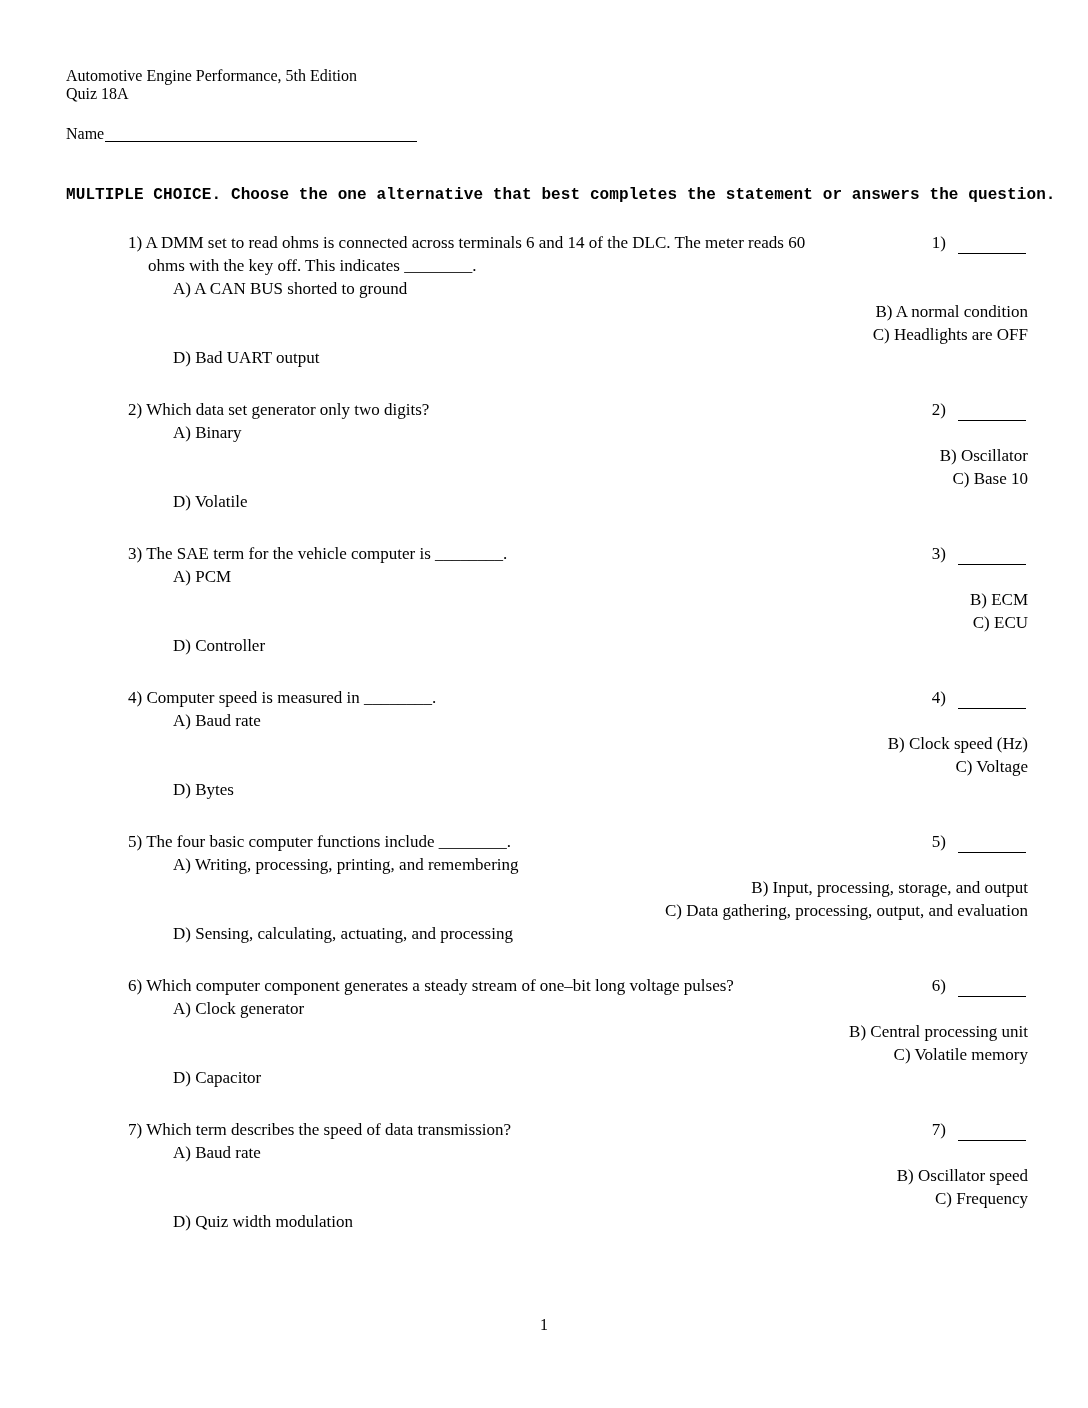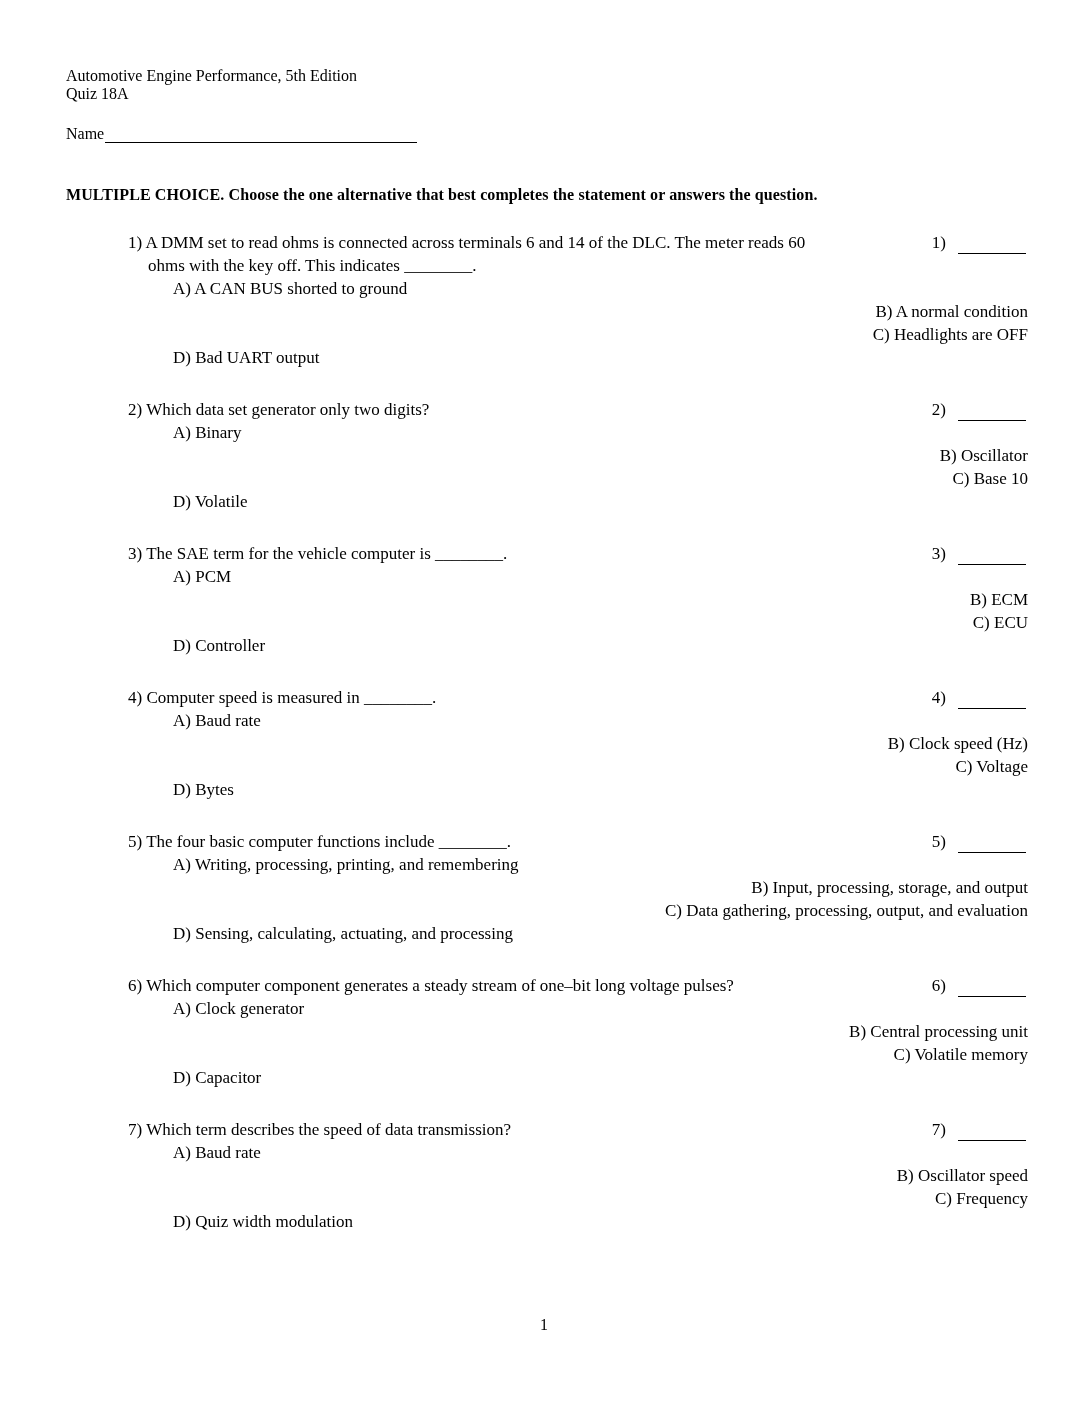--- a/index.html
+++ b/index.html
@@ -2,23 +2,23 @@
 <html><head>
 <meta charset="utf-8">
 <style>
   html, body { margin: 0; padding: 0; background: #ffffff; }
   body {
     width: 1088px; height: 1408px; position: relative; overflow: hidden;
     font-family: "Liberation Serif", "DejaVu Serif", serif;
     color: #000;
   }
   .hdr { position: absolute; left: 66px; font-size: 16px; line-height: 18px; }
-  .name-row { position: absolute; left: 66px; top: 125px; font-size: 16px; display: flex; align-items: center; }
+  .name-row { position: absolute; left: 66px; top: 125px; font-size: 16px; display: flex; align-items: flex-start; }
   .name-line { display: inline-block; width: 312px; border-bottom: 1px solid #000; height: 16px; margin-left: 1px; }
-  .instructions { position: absolute; left: 66px; top: 186px; font-size: 16px; font-weight: bold; letter-spacing: 0.1px; }
+  .instructions { position: absolute; left: 66px; top: 186px; font-size: 16px; font-weight: bold; letter-spacing: 0.1px; font-family: Liberation Mono, monospace; }
   .q { position: absolute; left: 128px; width: 900px; font-size: 17px; margin-top: 8px; }
   .stem { line-height: 23px; width: 780px; }
   .stem .cont { padding-left: 20px; display: block; }
   .opt { line-height: 23px; padding-left: 45px; }
   .opt.ind { padding-left: 48px; text-align: right; }
   .ans { position: absolute; right: 2px; top: 0; display: flex; align-items: flex-end; line-height: 23px; }
   .ans .num { margin-right: 12px; }
   .ans .blank { display: inline-block; width: 68px; border-bottom: 1.5px solid #000; height: 16px; }
   .page-num { position: absolute; left: 540px; top: 1316px; font-size: 16px; }
 </style>

